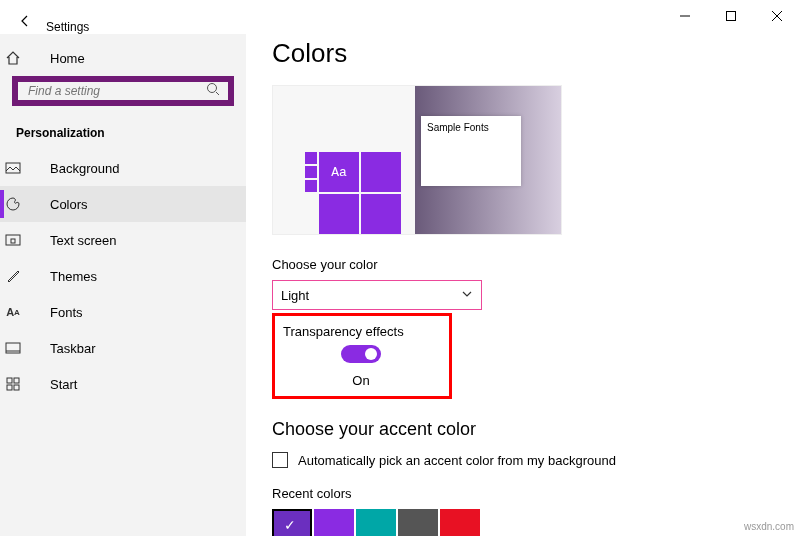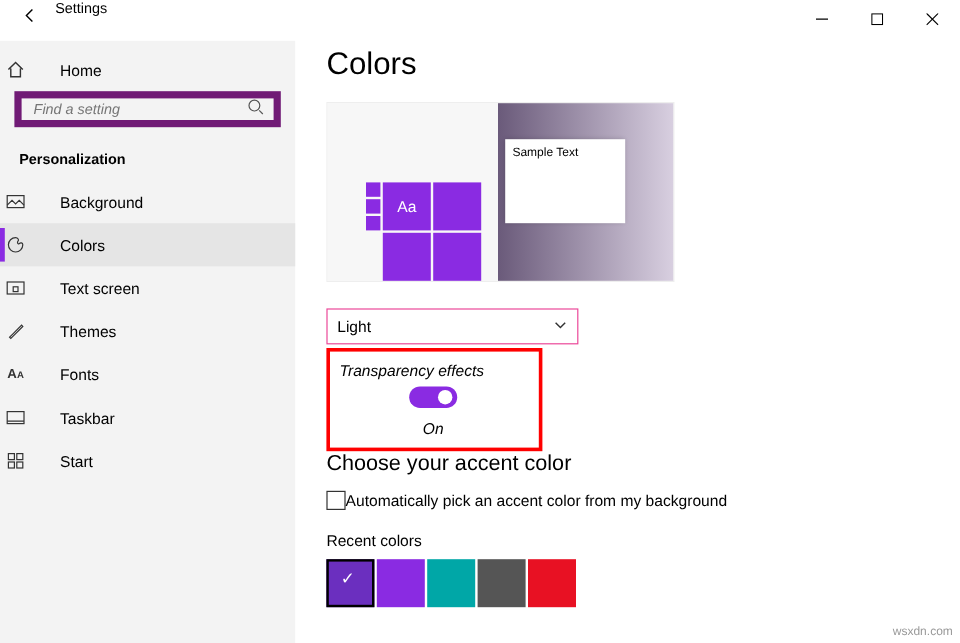--- a/index.html
+++ b/index.html
@@ -1,20 +1,20 @@
 <!DOCTYPE html>
 <html><head>
 <meta charset="utf-8">
 <style>
   * { box-sizing: border-box; font-family: "Segoe UI", Arial, sans-serif; }
   html, body { margin:0; padding:0; width:800px; height:536px; background:#fff; overflow:hidden; color:#000; }
   .window { width:800px; height:536px; position:relative; background:#fff; }
 
   
-  .titlebar { display:flex; align-items:flex-start; height:34px; padding:0 6px 0 12px; font-size:12px; }
+  .titlebar { display:flex; align-items:flex-end; height:34px; padding:0 6px 0 12px; font-size:12px; }
   .tb-back { width:26px; height:26px; display:flex; align-items:center; justify-content:center; cursor:pointer; }
   .tb-title { padding-left:8px; }
   .winbtns { position:absolute; top:0; right:0; display:flex; }
   .winbtn { width:46px; height:32px; display:flex; align-items:center; justify-content:center; cursor:pointer; }
   .winbtn svg { width:10px; height:10px; stroke:#000; stroke-width:1; fill:none; }
 
   .body { display:flex; height:calc(100% - 34px); }
 
   
   .sidebar { width:246px; height:100%; background:#f3f3f3; padding-top:6px; }
@@ -27,34 +27,34 @@
   .search input { flex:1; border:none; outline:none; background:transparent; font-size:12px; font-style:italic; color:#666; }
   .cat-label { font-size:12px; font-weight:600; padding:8px 16px 10px 16px; }
 
   
   .main { flex:1; padding:4px 26px 0 26px; height:100%; overflow:hidden; }
   .h1 { font-size:26px; font-weight:400; margin:0 0 16px 0; }
   .preview { width:290px; height:150px; border:1px solid #eee; display:flex; background:#fdfdfd; margin-bottom:22px; position:relative; }
   .pv-left { width:142px; height:100%; position:relative; background:#f7f7f7; }
   .pv-right { flex:1; background:linear-gradient(90deg,#6a5a7a,#d8cfe0); position:relative; }
   .tiles { position:absolute; bottom:0; left:32px; display:grid; grid-template-columns: 12px 40px 40px; grid-auto-rows: 40px; gap:2px; }
-  .tile { background:#8a2be2; }
+  .tile { background:#8a2be2;font-family:Liberation Mono, monospace; }
   .tile.small { width:12px; height:12px; }
   .tile.aa { display:flex; align-items:center; justify-content:center; color:#fff; font-size:13px; }
   .pv-card { position:absolute; top:30px; left:6px; width:100px; height:70px; background:#fff; font-size:10px; padding:6px; box-shadow:0 0 4px rgba(0,0,0,0.2);}
   .label { font-size:13px; margin-bottom:8px; }
   .select { width:210px; height:30px; border:1px solid #ec4899; display:flex; align-items:center; justify-content:space-between; padding:0 8px; font-size:13px; cursor:pointer; margin-bottom:3px; }
 
-  .highlight-box { border:3px solid #ff0000; width:180px; padding:8px 10px 8px 8px; margin-bottom:0;font-style:italic; }
+  .highlight-box { border:3px solid #ff0000; width:180px; padding:8px 10px 8px 8px; margin-bottom:20px; }
   .toggle-row { display:flex; align-items:center; gap:10px; margin-top:6px;flex-direction:column; }
   .toggle { width:40px; height:18px; border-radius:10px; background:#8a2be2; position:relative; cursor:pointer; }
   .knob { width:12px; height:12px; background:#fff; border-radius:50%; position:absolute; top:3px; right:4px; }
 
   .h2 { font-size:18px; font-weight:400; margin:0 0 12px 0; }
-  .check-row { display:flex; align-items:center; font-size:13px; margin-bottom:18px; }
+  .check-row { display:flex; align-items:center; gap:10px; font-size:13px; margin-bottom:18px; }
   .check { width:16px; height:16px; border:1.5px solid #333; cursor:pointer; }
 
   .swatches { display:flex; gap:2px; }
   .swatch { width:40px; height:40px; cursor:pointer; position:relative; }
   .swatch.sel::after { content:"✓"; color:#fff; position:absolute; top:8px; left:12px; font-size:14px; }
   .swatch.sel { outline:2px solid #000; outline-offset:-2px; }
 
   .watermark { position:absolute; right:6px; bottom:4px; font-size:10px; color:#999; }
 </style>
 </head>
@@ -184,25 +184,26 @@
             </div>
             <div class="tile aa">Aa</div>
             <div class="tile"></div>
             <div></div>
             <div class="tile"></div>
             <div class="tile"></div>
           </div>
         </div>
         <div class="pv-right">
           <div class="pv-card">
-            <span>Sample Text</span>
+            <span>Sample Fonts</span>
           </div>
         </div>
       </div>
 
+      <div class="label">Choose your color</div>
       <div class="select">
         <span>Light</span>
         <span><svg width="12" height="12" viewBox="0 0 12 12">
               <path d="M2 4 L6 8 L10 4" fill="none" stroke="#333" stroke-width="1.2"></path>
             </svg></span>
       </div>
 
       <div class="highlight-box">
         <div class="label" style="margin-bottom:4px;">Transparency effects</div>
         <div class="toggle-row">

